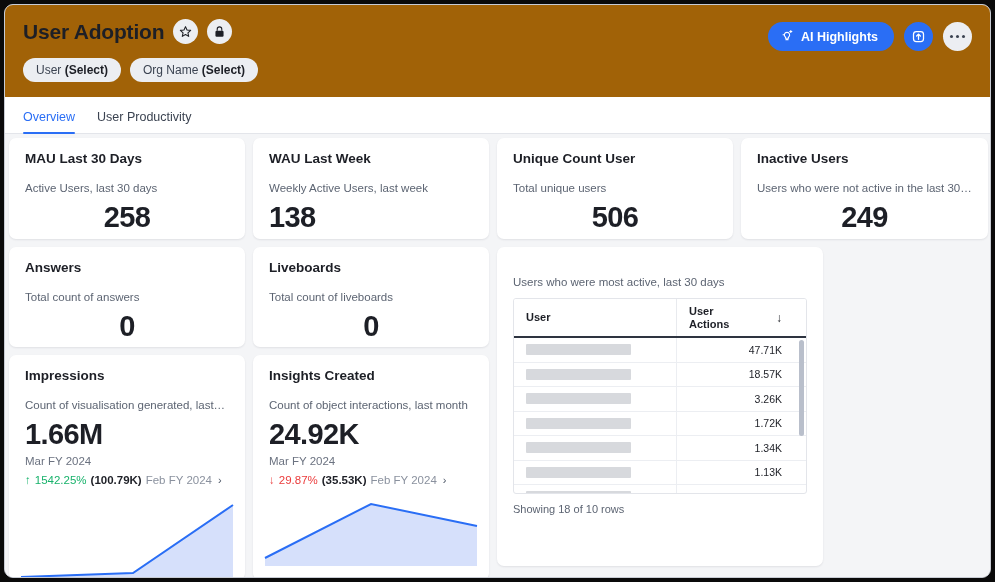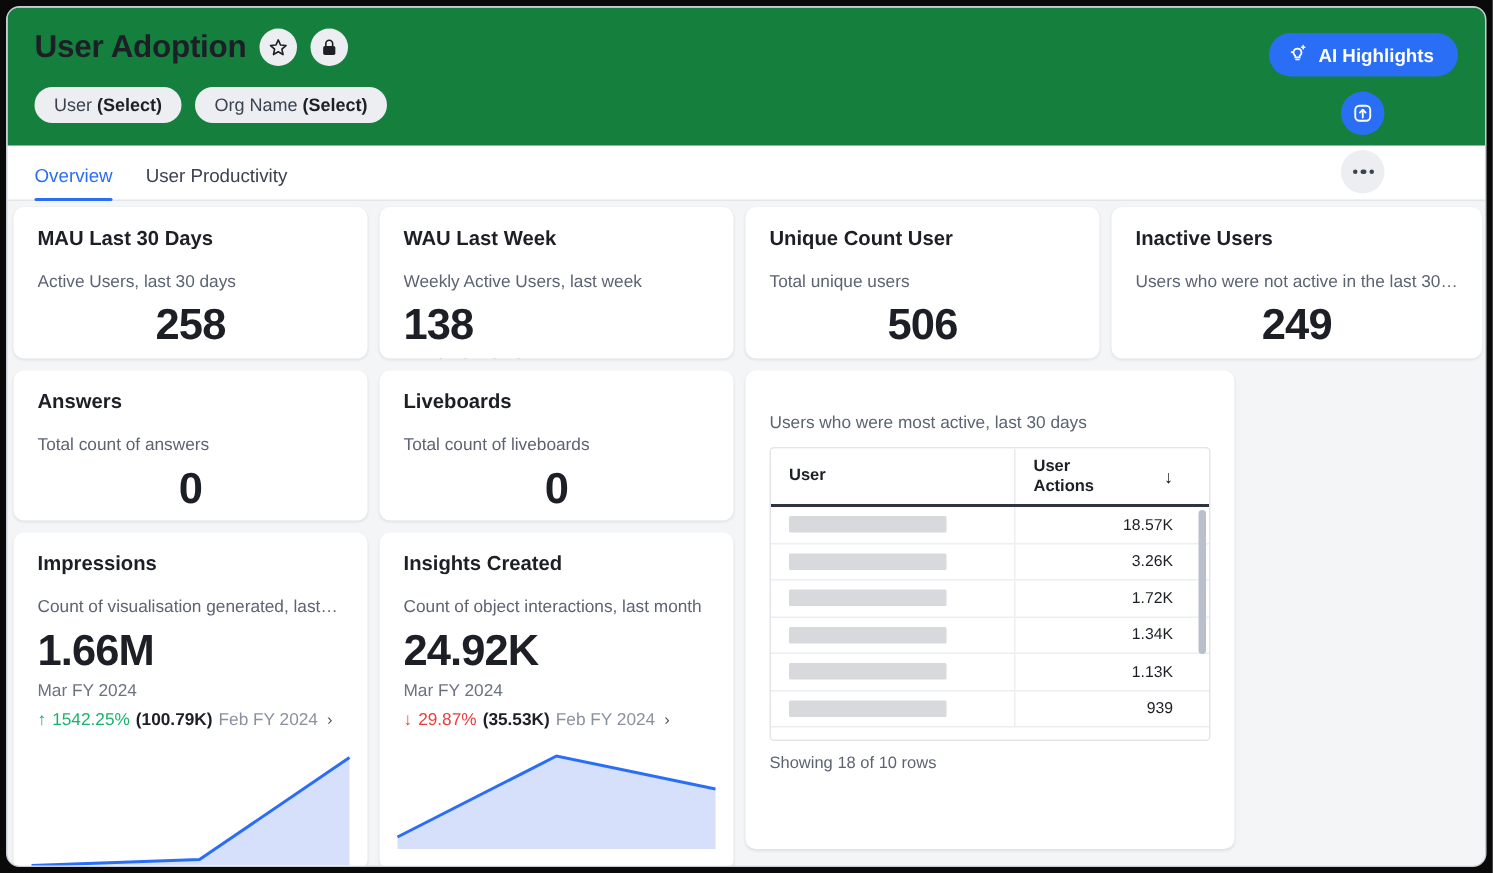--- a/index.html
+++ b/index.html
@@ -13,21 +13,21 @@
     position: absolute;
     left: 4px; top: 4px;
     width: 987px; height: 574px;
     background: #f4f5f7;
     border-radius: 9px;
     overflow: hidden;
     border: 1px solid #c8ccd4;
   }
   
   .header {
-    background: #15803d;
+    background: #a16207;
     padding: 14px 18px 0 18px;
     height: 92px;
     position: relative;
   }
   .title-row { display: flex; align-items: center; gap: 9px; }
   .page-title {
     font-size: 21px; font-weight: bold; color: #1d1f26;
     letter-spacing: -0.2px;
   }
   .icon-circle {
@@ -42,21 +42,21 @@
     background: #eceef2;
     border-radius: 13px;
     padding: 5px 13px;
     font-size: 12px;
     color: #3b4351;
     white-space: nowrap;
   }
   .chip b { color: #1d1f26; font-weight: bold; }
   .header-actions {
     position: absolute; right: 18px; top: 17px;
-    display: flex; align-items: center; gap: 10px; flex-direction: column;
+    display: flex; align-items: center; gap: 10px;
   }
   .ai-btn {
     background: #2a6ef5;
     color: #ffffff;
     border-radius: 16px;
     height: 29px;
     padding: 0 16px 0 12px;
     display: flex; align-items: center; gap: 7px;
     font-size: 12.5px; font-weight: bold;
     border: none; cursor: pointer;
@@ -312,20 +312,26 @@
           <div class="th user">User</div>
           <div class="th actions">
             <span>
               <span style="display:block">User</span>
               <span style="display:block">Actions</span>
             </span>
             <span class="sort-arrow">↓</span>
           </div>
         </div>
         <div class="tbl-body" id="tbl-body">
+          <div class="trow">
+              <div class="td-user">
+                <div class="redact"></div>
+              </div>
+              <div class="td-val">47.71K</div>
+            </div>
             <div class="trow">
               <div class="td-user">
                 <div class="redact"></div>
               </div>
               <div class="td-val">18.57K</div>
             </div>
             <div class="trow">
               <div class="td-user">
                 <div class="redact"></div>
               </div>

